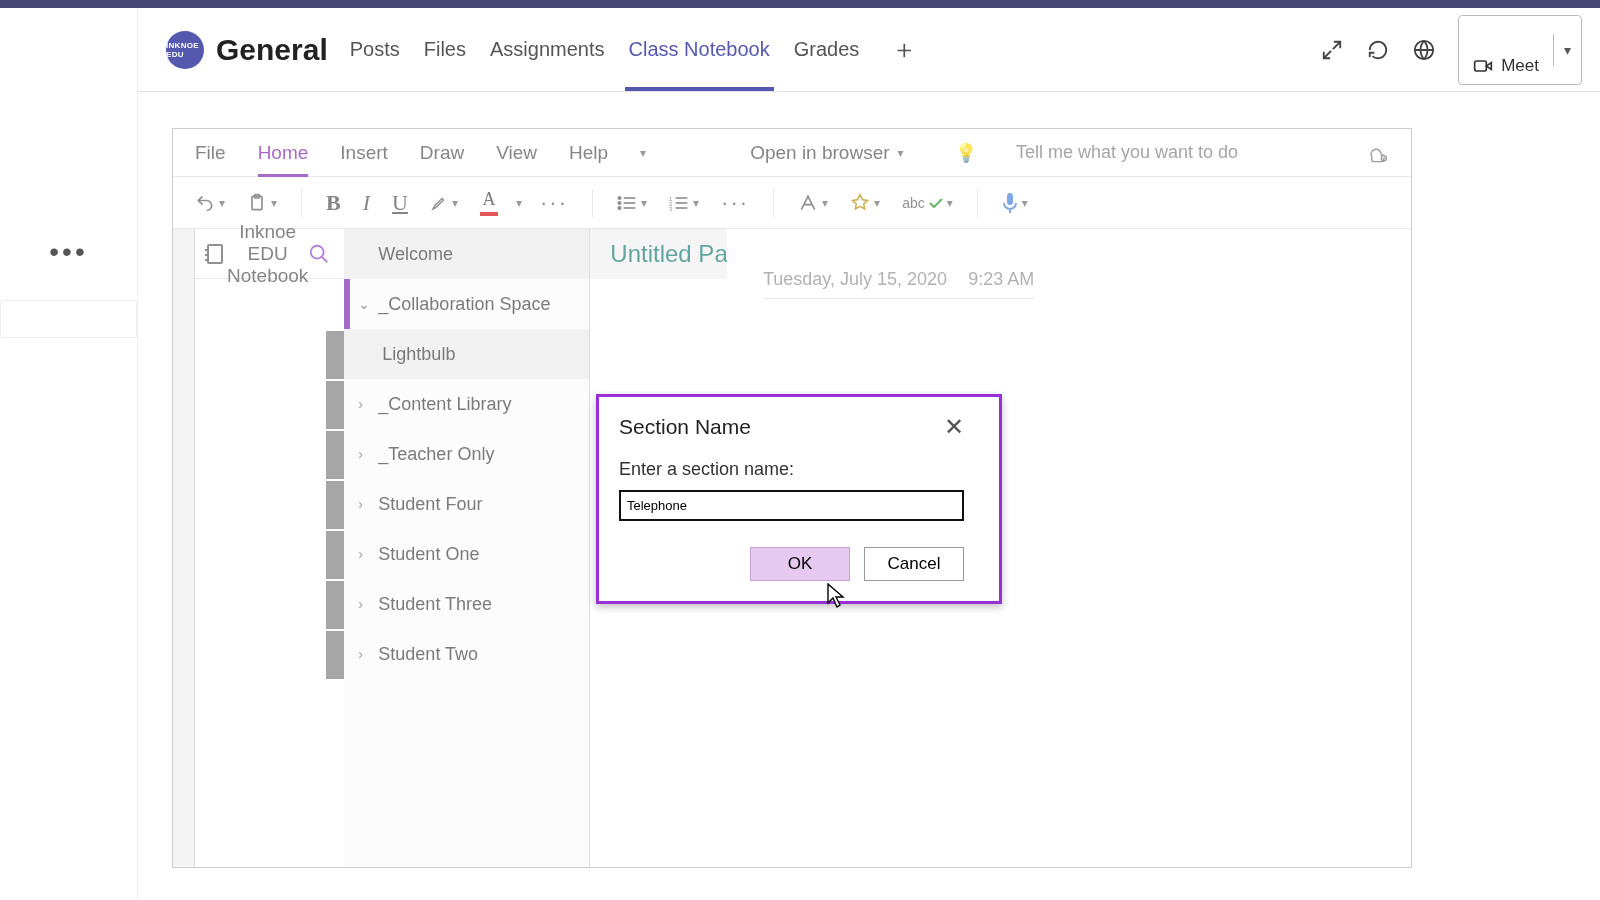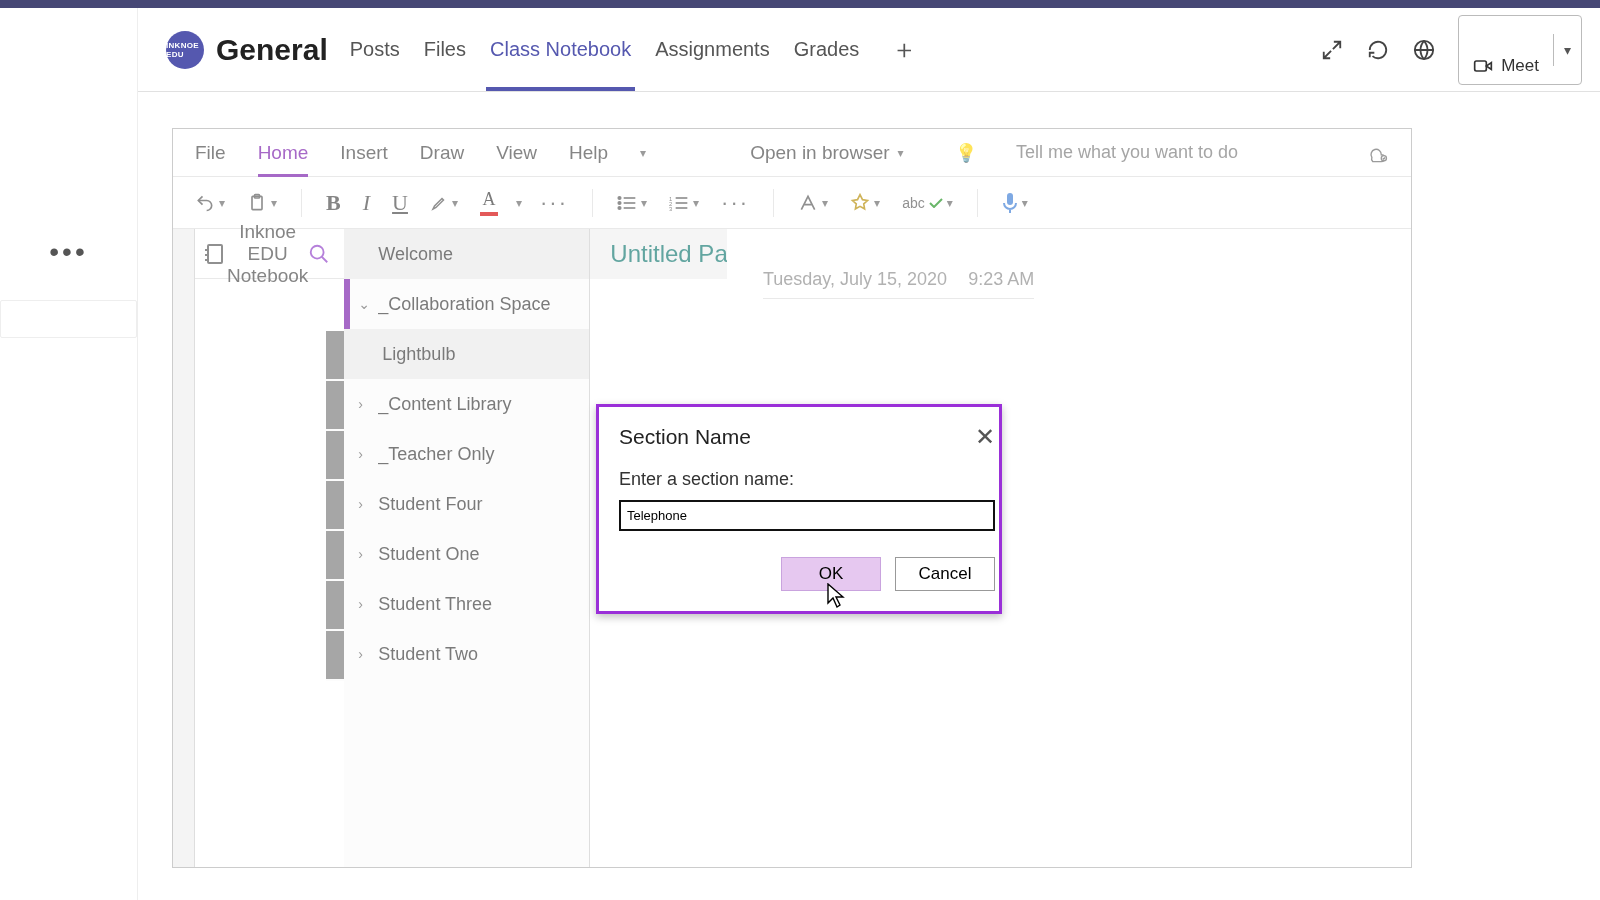--- a/index.html
+++ b/index.html
@@ -106,26 +106,26 @@
 
   .page-item { height:50px; display:flex; align-items:center; padding-left:20px; font-size:24px; color:#0f766e; cursor:pointer;}
   .page-item.selected { background:#f0f0f0;}
 
   .page-date { color:#888; font-size:18px; border-bottom:1px solid #ddd; display:inline-block; padding-bottom:8px;}
   .page-date .time{ margin-left:16px;}
 
   
   .modal {
     position:absolute;
-    left: 596px; top: 404px;
+    left: 596px; top: 394px;
     width: 406px;
     border: 3px solid #9a2fd8;
     background:#fff;
     box-shadow: 0 3px 8px rgba(0,0,0,0.25);
-    padding: 18px 4px 20px 20px;
+    padding: 18px 35px 20px 20px;
     z-index:20;
   }
   .modal-title-row{ display:flex; justify-content:space-between; align-items:center; margin-bottom:20px;}
   .modal-title{ font-size:21px; color:#222;}
   .modal-close{ font-size:24px; color:#555; cursor:pointer; line-height:1;}
   .modal-label{ font-size:18px; color:#333; margin-bottom:10px;}
   .modal-input{ width:100%; border:2px solid #111; font-size:13px; padding:6px 6px; margin-bottom:26px;}
   .modal-btns{ display:flex; justify-content:flex-end; gap:14px;}
   .btn { width:100px; height:34px; font-size:17px; border:1px solid #999; background:#fff; cursor:pointer;}
   .btn.ok { background:#e6c8f0; border-color:#c9a3de;}
@@ -141,22 +141,22 @@
   <div class="rail-dots">•••</div>
   <div class="rail-active-pill"></div>
 </div>
 
 <div class="top-header">
   <div class="team-avatar">INKNOE EDU</div>
   <div class="channel-name">General</div>
   <div class="tabs">
     <div class="tab">Posts</div>
     <div class="tab">Files</div>
+    <div class="tab">Assignments</div>
     <div class="tab active">Class Notebook</div>
-    <div class="tab">Assignments</div>
     <div class="tab">Grades</div>
     <div class="plus-icon">＋</div>
   </div>
   <div class="header-right">
     <div class="hicon">
       <svg width="22" height="22" viewBox="0 0 24 24" fill="none" stroke="currentColor" stroke-width="2">
           <path d="M14 3h7v7M10 21H3v-7M21 3l-8 8M3 21l8-8"></path>
         </svg>
     </div>
     <div class="hicon">

